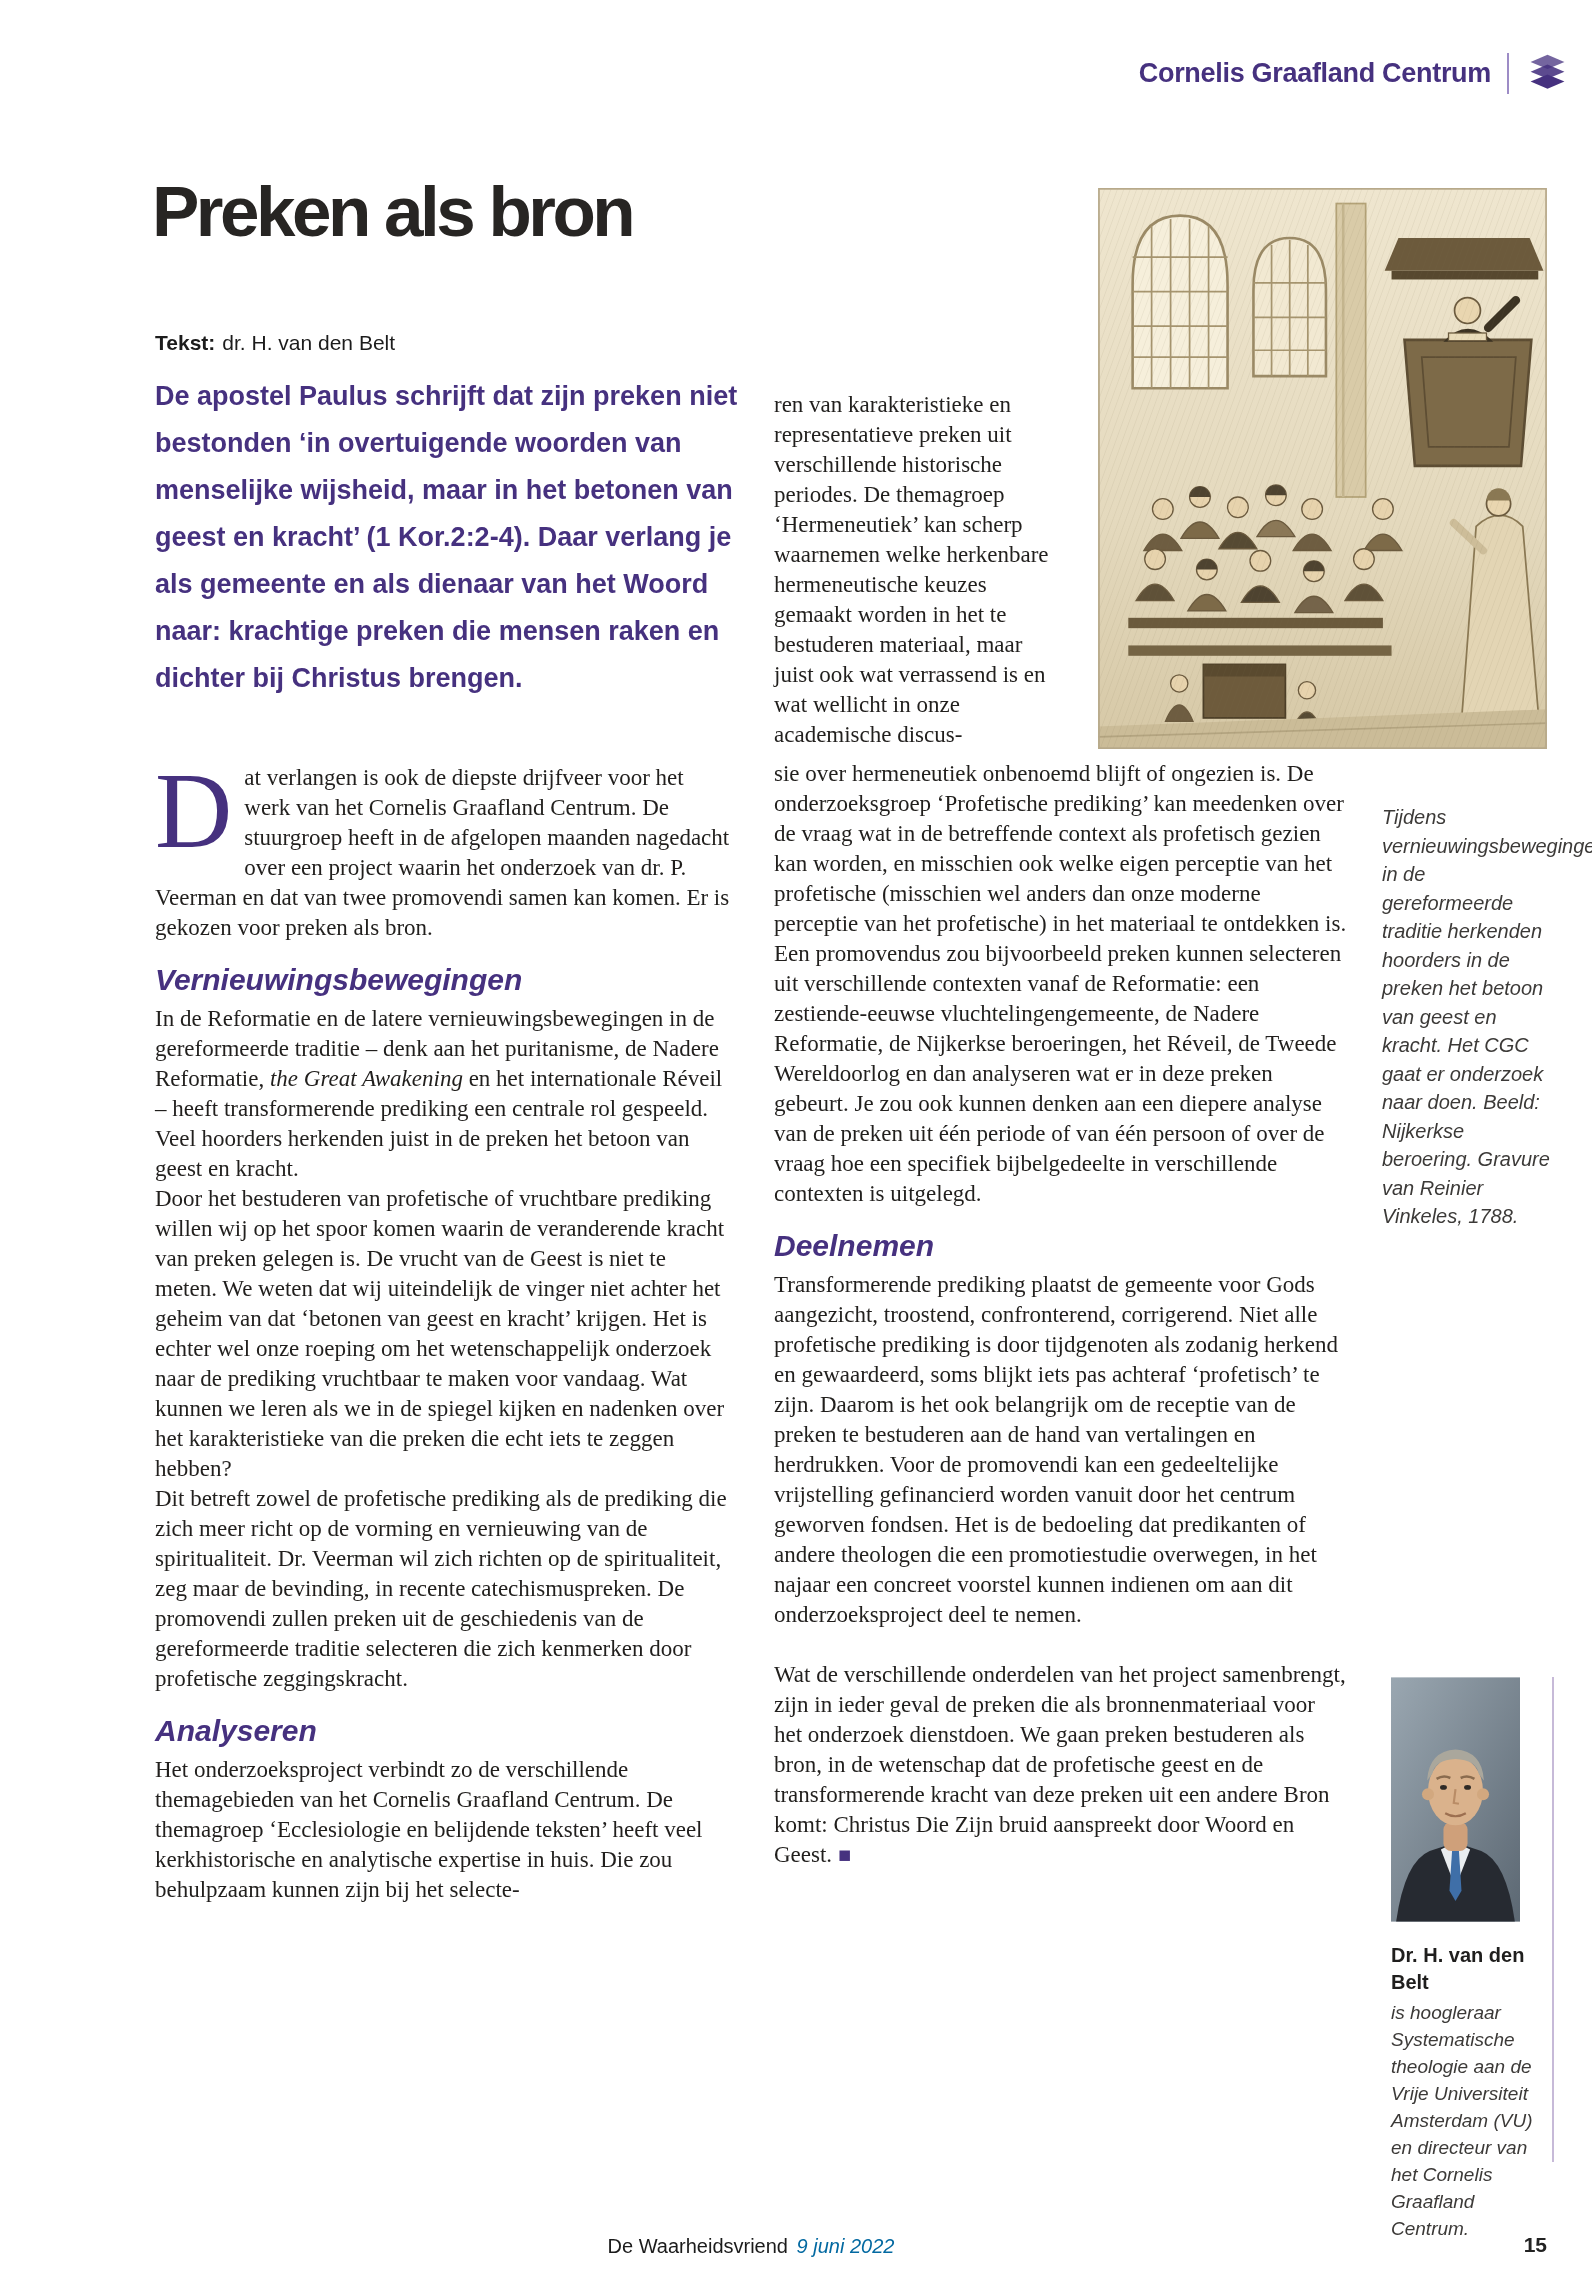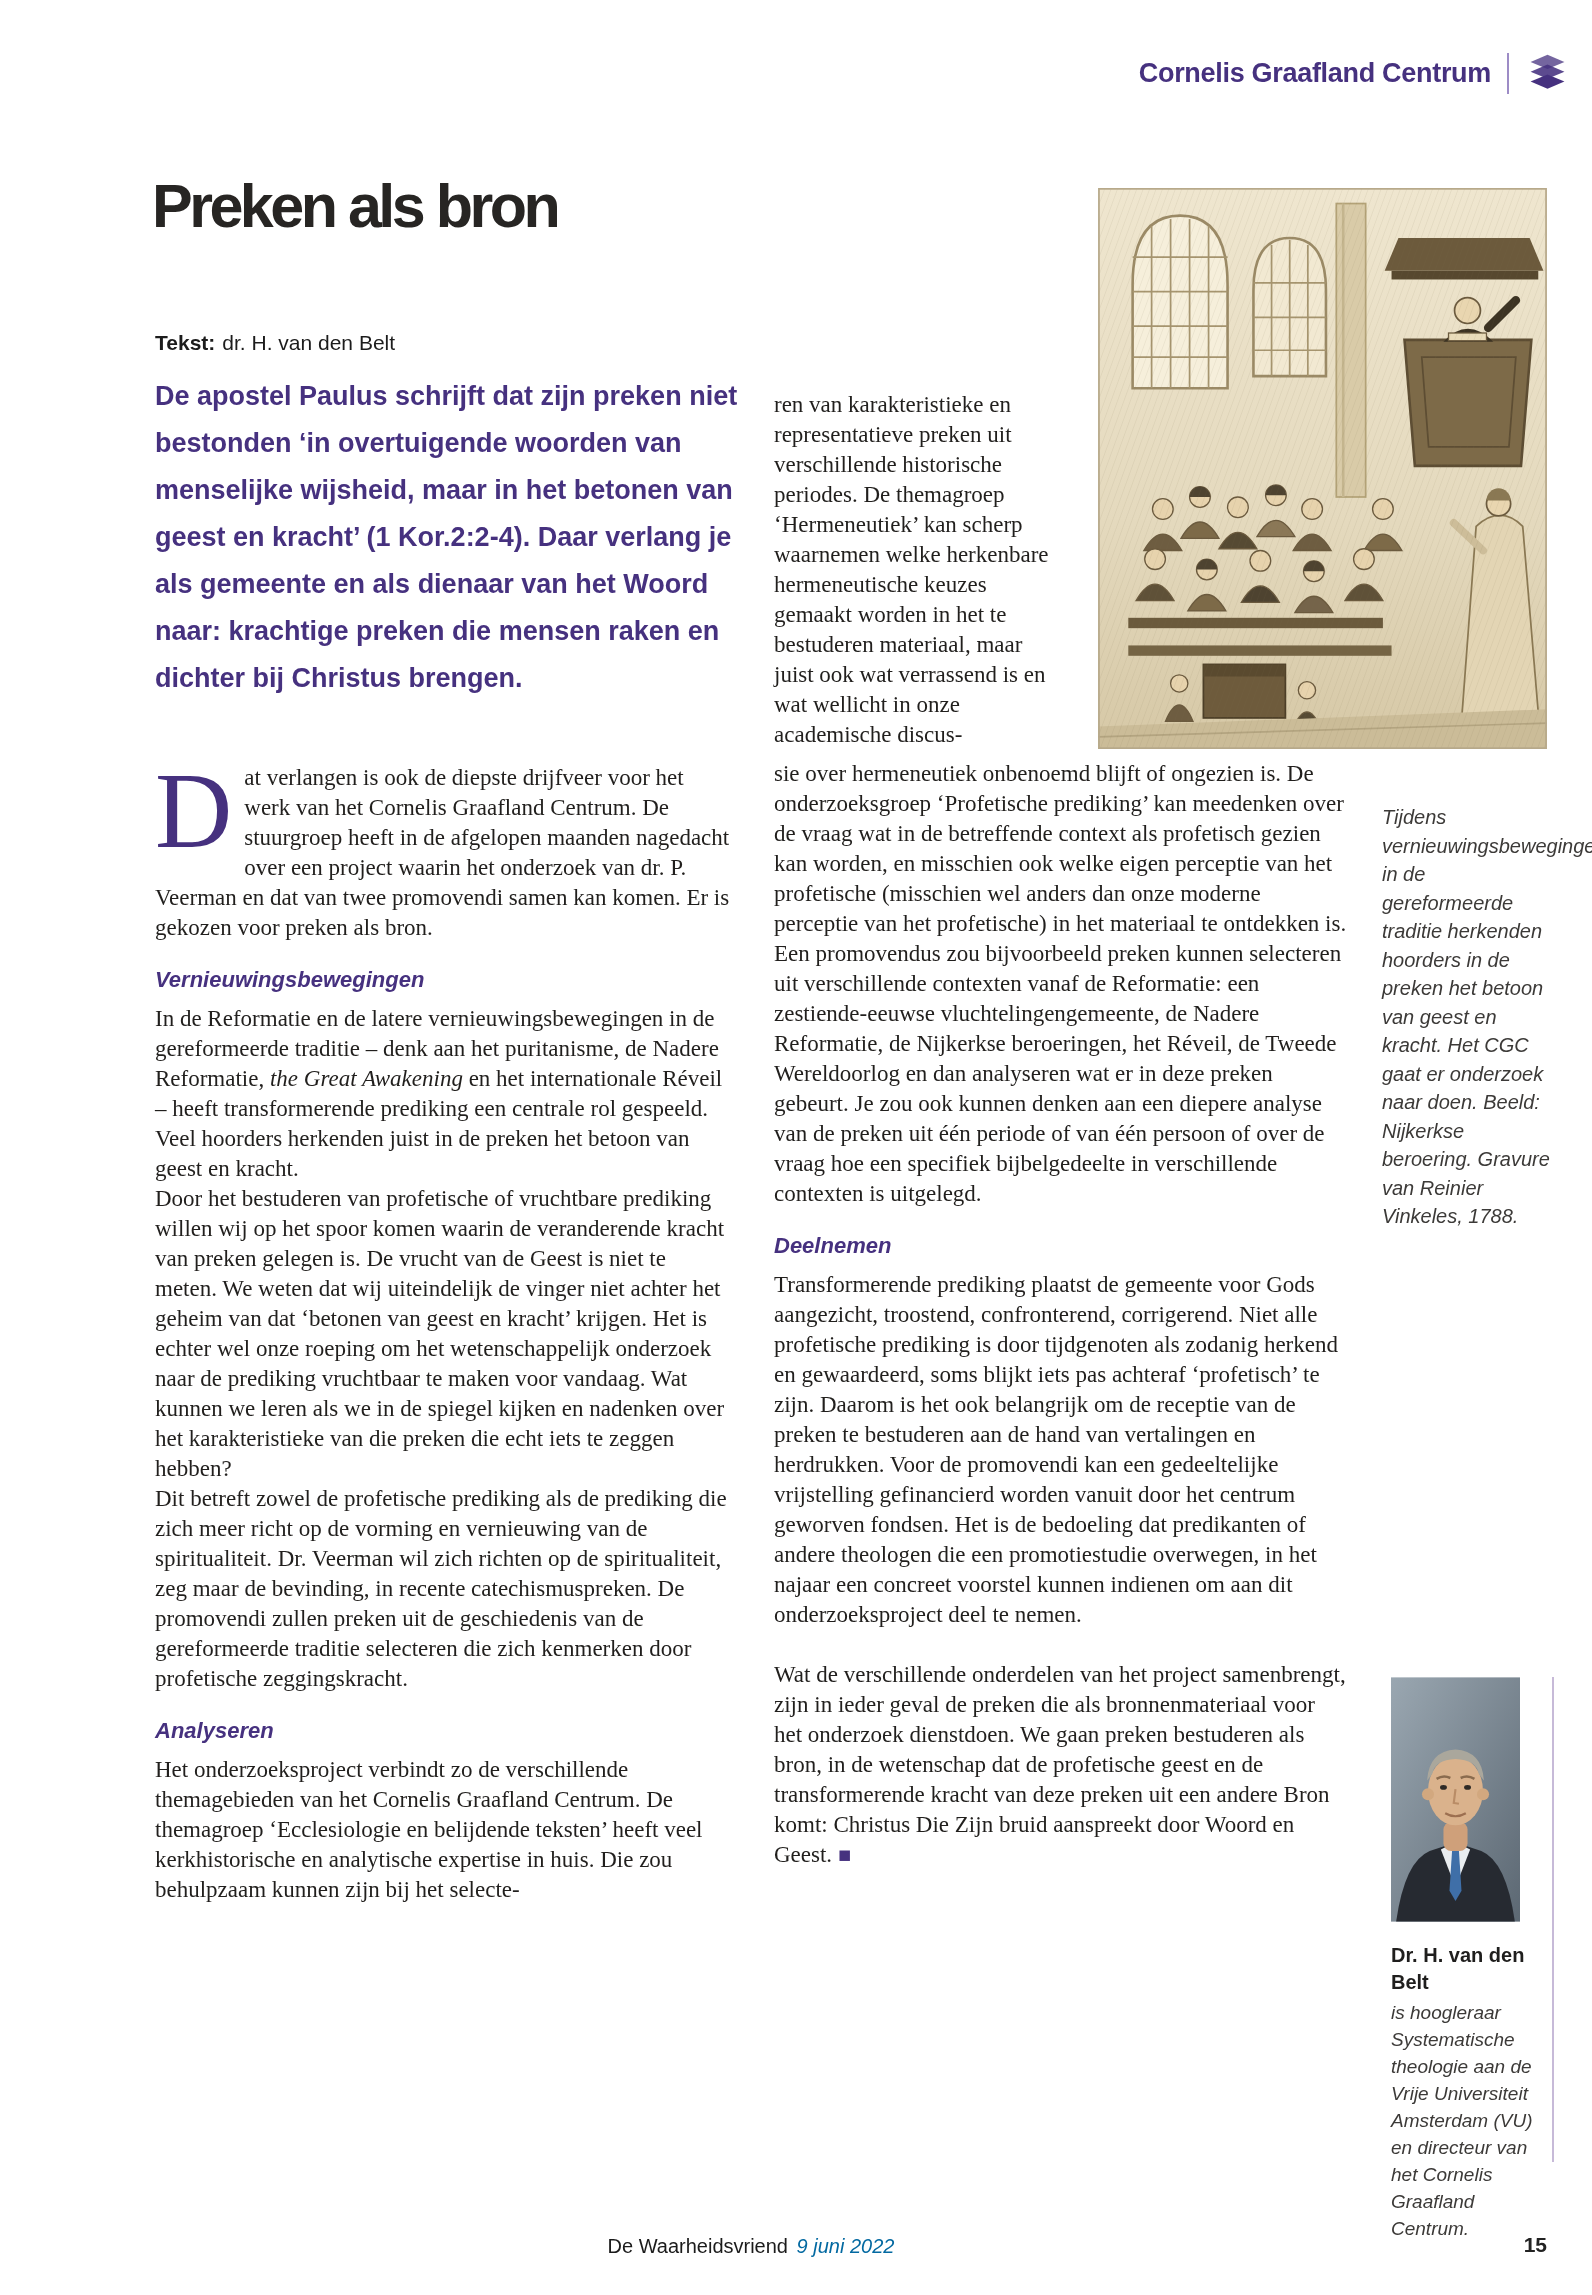--- a/index.html
+++ b/index.html
@@ -12,36 +12,36 @@
 
   
   .topbar { position:absolute; top:48px; right:22.4px; display:flex; align-items:center; gap:15.5px; height:50px;justify-content:center; }
   .brand { font-family:"Liberation Sans", sans-serif; font-weight:bold; font-size:27px; color:var(--accent); letter-spacing:-0.3px; }
   .brand-divider { width:2.6px; height:41px; background:#9d8cc6; }
   .brand-icon svg { display:block; }
 
   
   .title { position:absolute; left:152px; top:171px; margin:0;
     font-family:"Liberation Sans", sans-serif; font-weight:bold;
-    font-size:61px; letter-spacing:-3.5px; color:#272523; }
+    font-size:71px; letter-spacing:-3.5px; color:#272523; }
   .byline { position:absolute; left:155px; top:331px; margin:0;
     font-family:"Liberation Sans", sans-serif; font-size:21px; color:#1c1c1c; }
   .byline .lbl { font-weight:bold; margin-right:7px; }
   .intro { position:absolute; left:155px; top:373px; width:597px;
     font-family:"Liberation Sans", sans-serif; font-weight:bold;
     font-size:27px; line-height:47px; color:var(--accent); }
 
   
   .col { position:absolute; font-size:23px; line-height:30px; color:var(--ink); }
   .col1 { left:155px; top:763px; width:576px; }
   .col2 { left:774px; top:390px; width:573px; }
   .col p { margin:0; }
   .col .narrow { width:285px; min-height:369px; }
   .subhead { font-family:"Liberation Sans", sans-serif; font-style:italic; font-weight:bold;
-    font-size:22px; color:var(--accent); margin:22.4px 0 8.6px; }
+    font-size:30px; color:var(--accent); margin:22.4px 0 8.6px; }
   .gap-top { margin-top:30px !important; }
   .dropcap { float:left; font-size:107px; line-height:0.82; padding:5.2px 12px 0 0; color:var(--accent); }
   .endmark { color:var(--accent); font-size:21.6px; }
 
   
   .engraving { position:absolute; left:1098px; top:188px; width:449px; height:561px; margin:0;
     box-shadow:0 0 0 0.9px #c2b493 inset; }
   .engraving svg { display:block; }
   .fig-caption { position:absolute; left:1382px; top:803px; width:173px;
     font-family:"Liberation Sans", sans-serif; font-style:italic;

